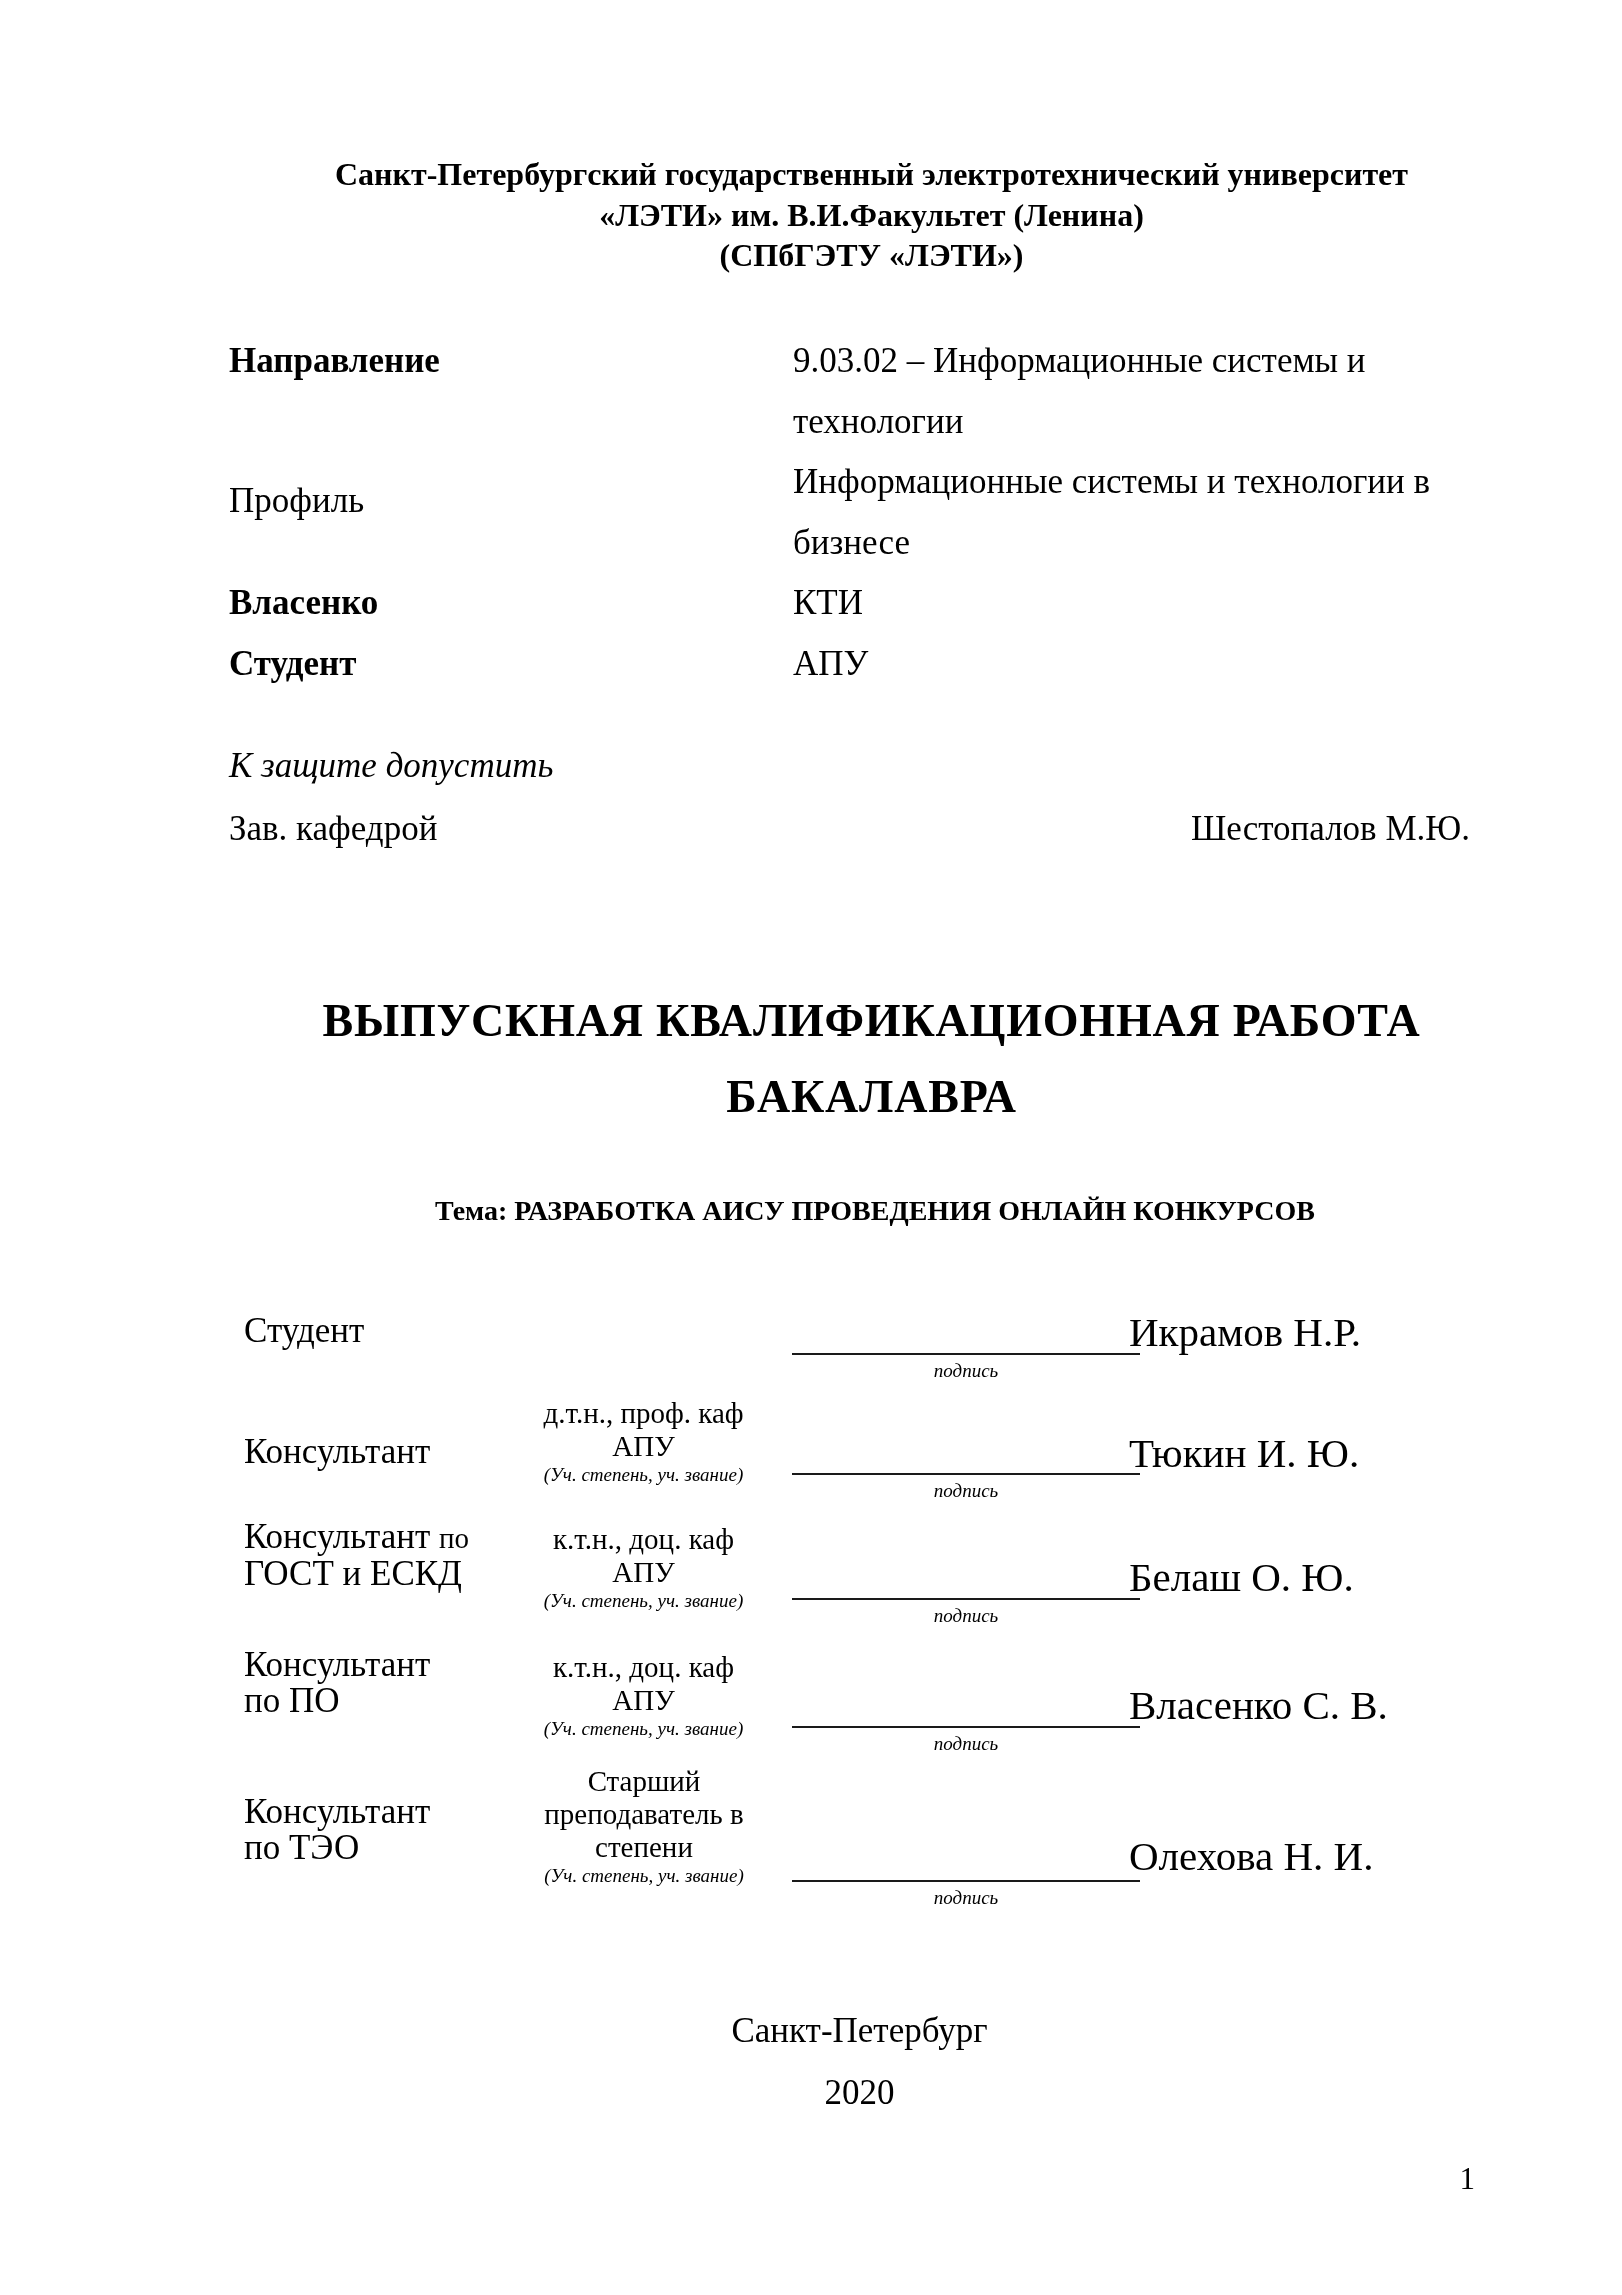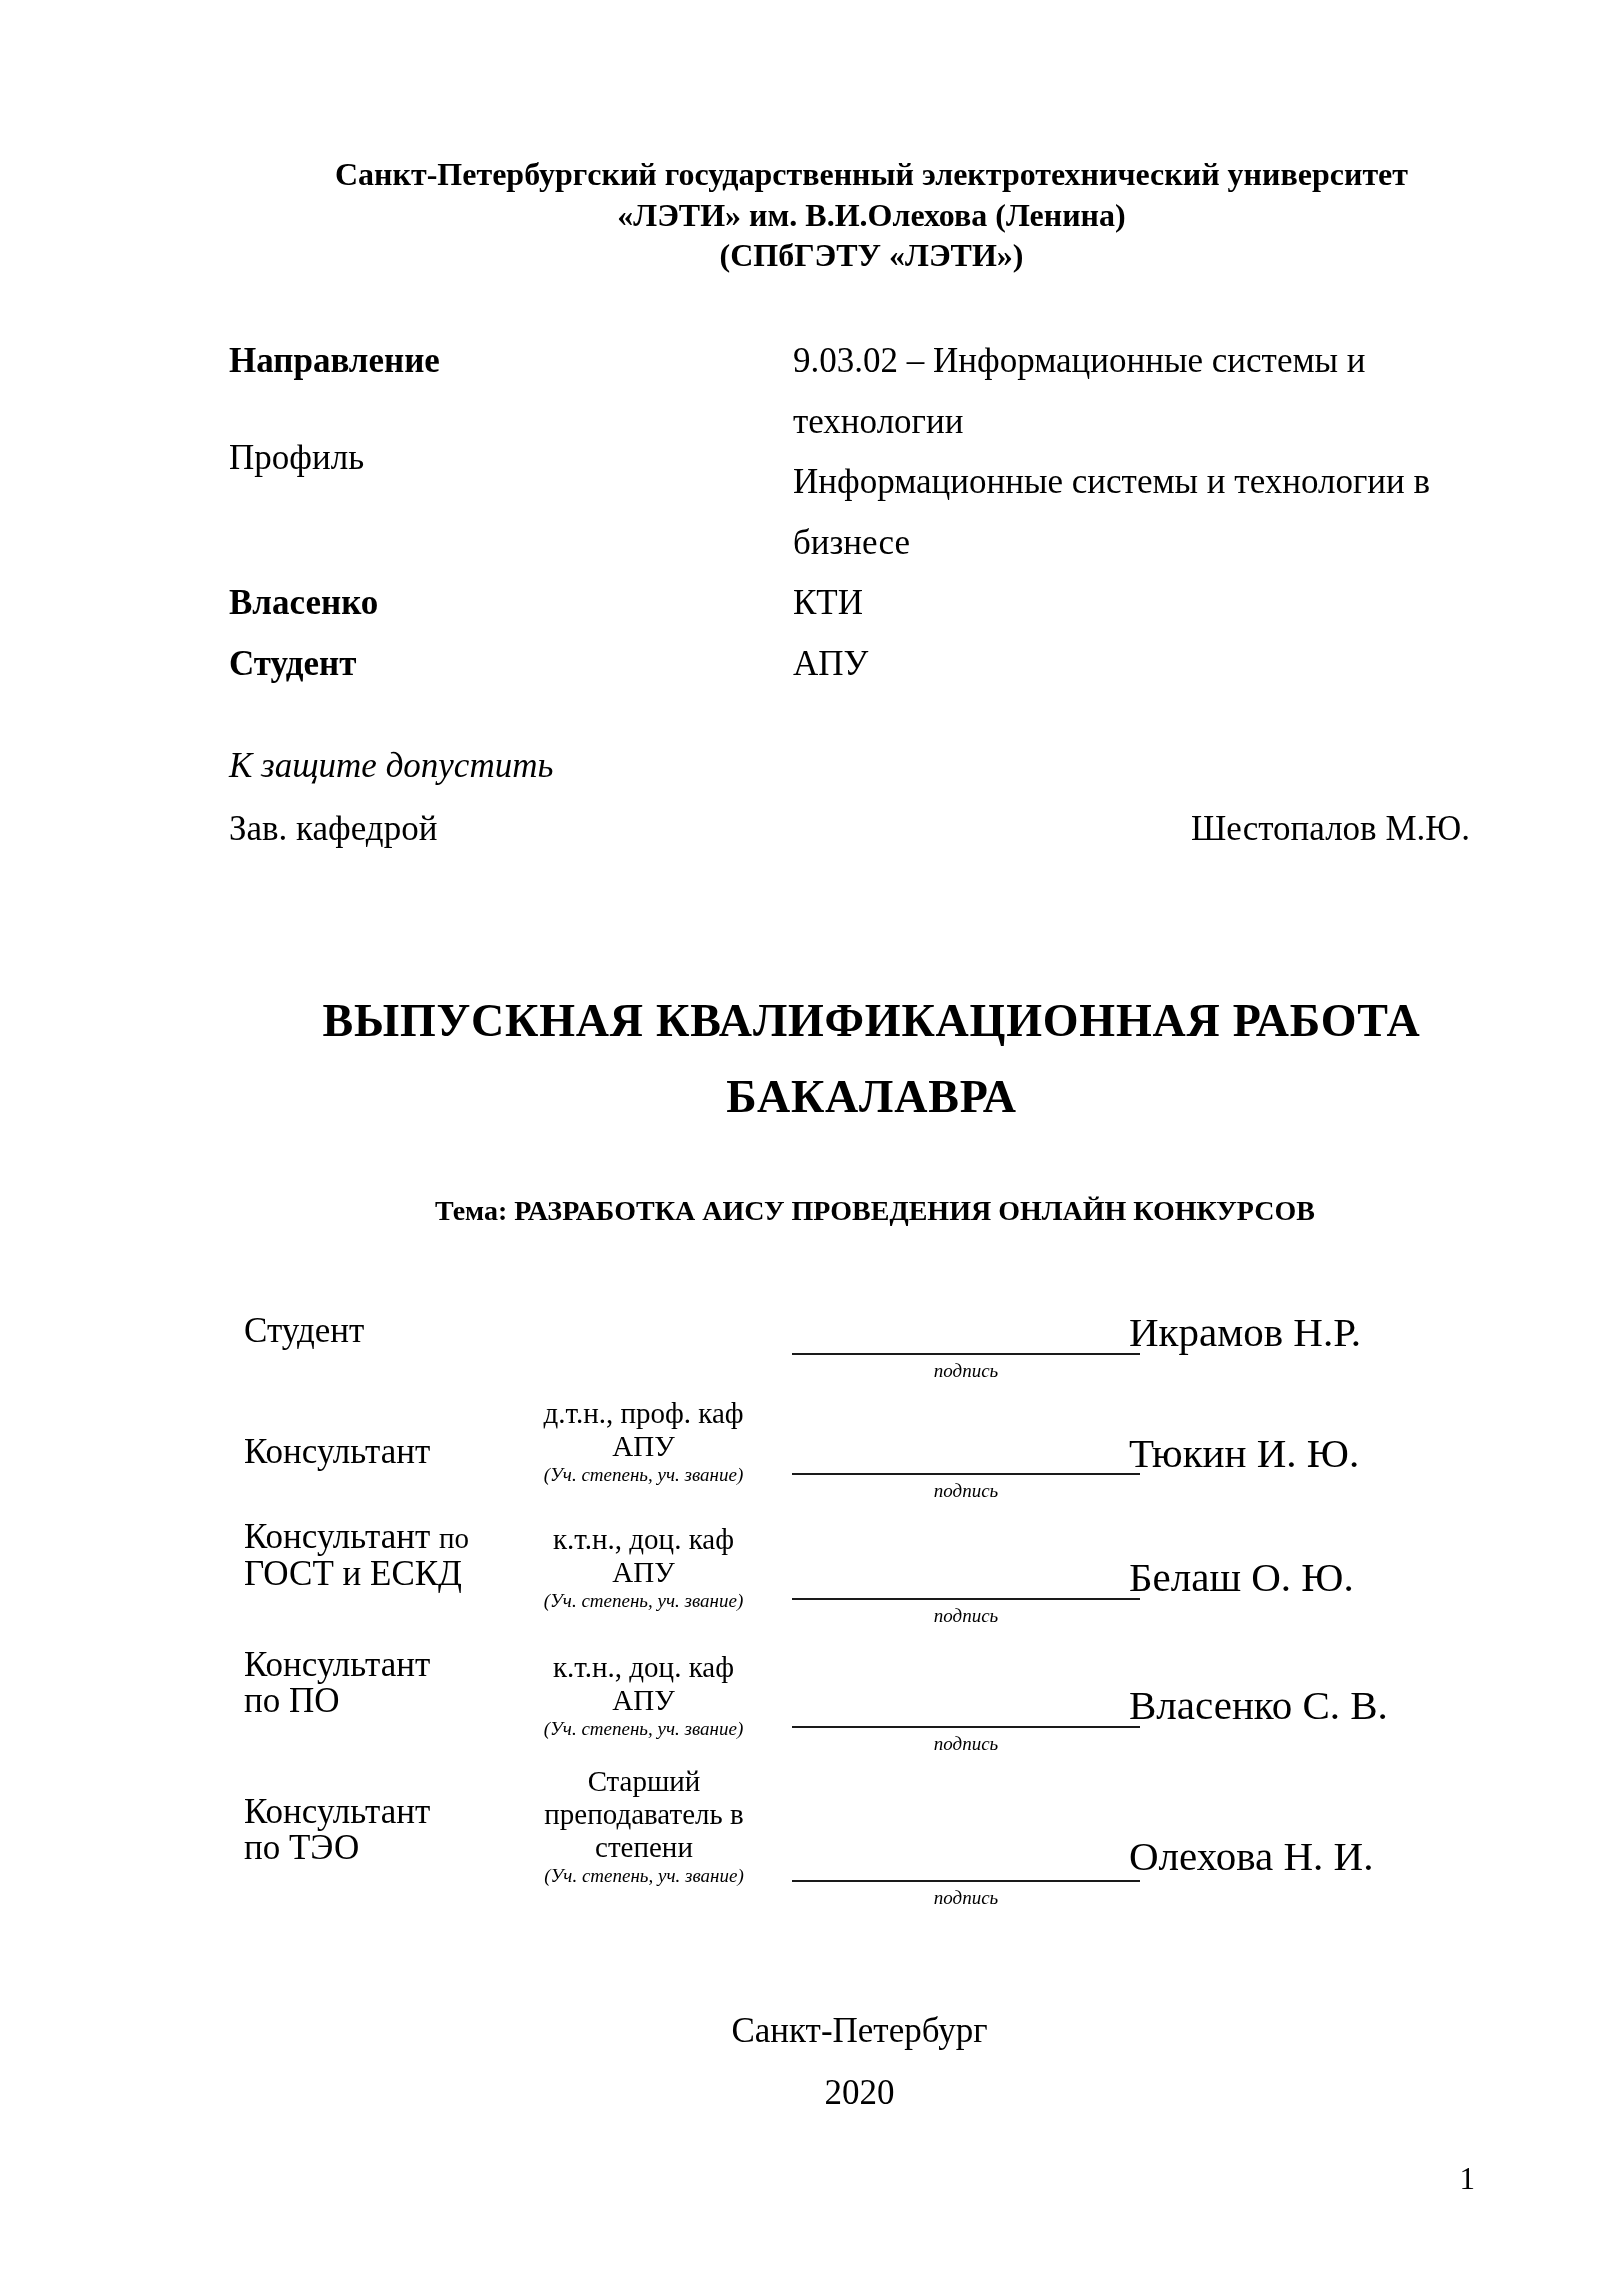--- a/index.html
+++ b/index.html
@@ -38,27 +38,27 @@
   .sig-name { left: 1129px; font-size: 41px; line-height: 39px; }
 
   
   .footer { font-size: 35px; line-height: 39px; }
   .page-num { right: 148px; top: 2160px; font-size: 31px; line-height: 38px; }
 </style>
 </head>
 <body>
 
 <div id="uni1" class="abs uni">Санкт-Петербургский государственный электротехнический университет</div>
-<div id="uni2" class="abs uni">«ЛЭТИ» им. В.И.Олехова (Ленина)</div>
+<div id="uni2" class="abs uni">«ЛЭТИ» им. В.И.Факультет (Ленина)</div>
 <div id="uni3" class="abs uni">(СПбГЭТУ «ЛЭТИ»)</div>
 
 <div class="abs info-label bold" style="top:341px">Направление</div>
 <div class="abs info-value" style="top:330px">9.03.02 – Информационные системы и технологии</div>
 
-<div class="abs info-label" style="top:438px">Профиль</div>
+<div class="abs info-label" style="top:481px">Профиль</div>
 <div class="abs info-value" style="top:451px">Информационные системы и технологии в бизнесе</div>
 
 <div class="abs info-label bold" style="top:583px">Власенко</div>
 <div class="abs info-value" style="top:572px">КТИ</div>
 
 <div class="abs info-label bold" style="top:644px">Студент</div>
 <div class="abs info-value" style="top:633px">АПУ</div>
 
 <div class="abs approval italic" style="top:746px; left:229px">К защите допустить</div>
 <div class="abs approval" style="top:809px; left:229px">Зав. кафедрой</div>

